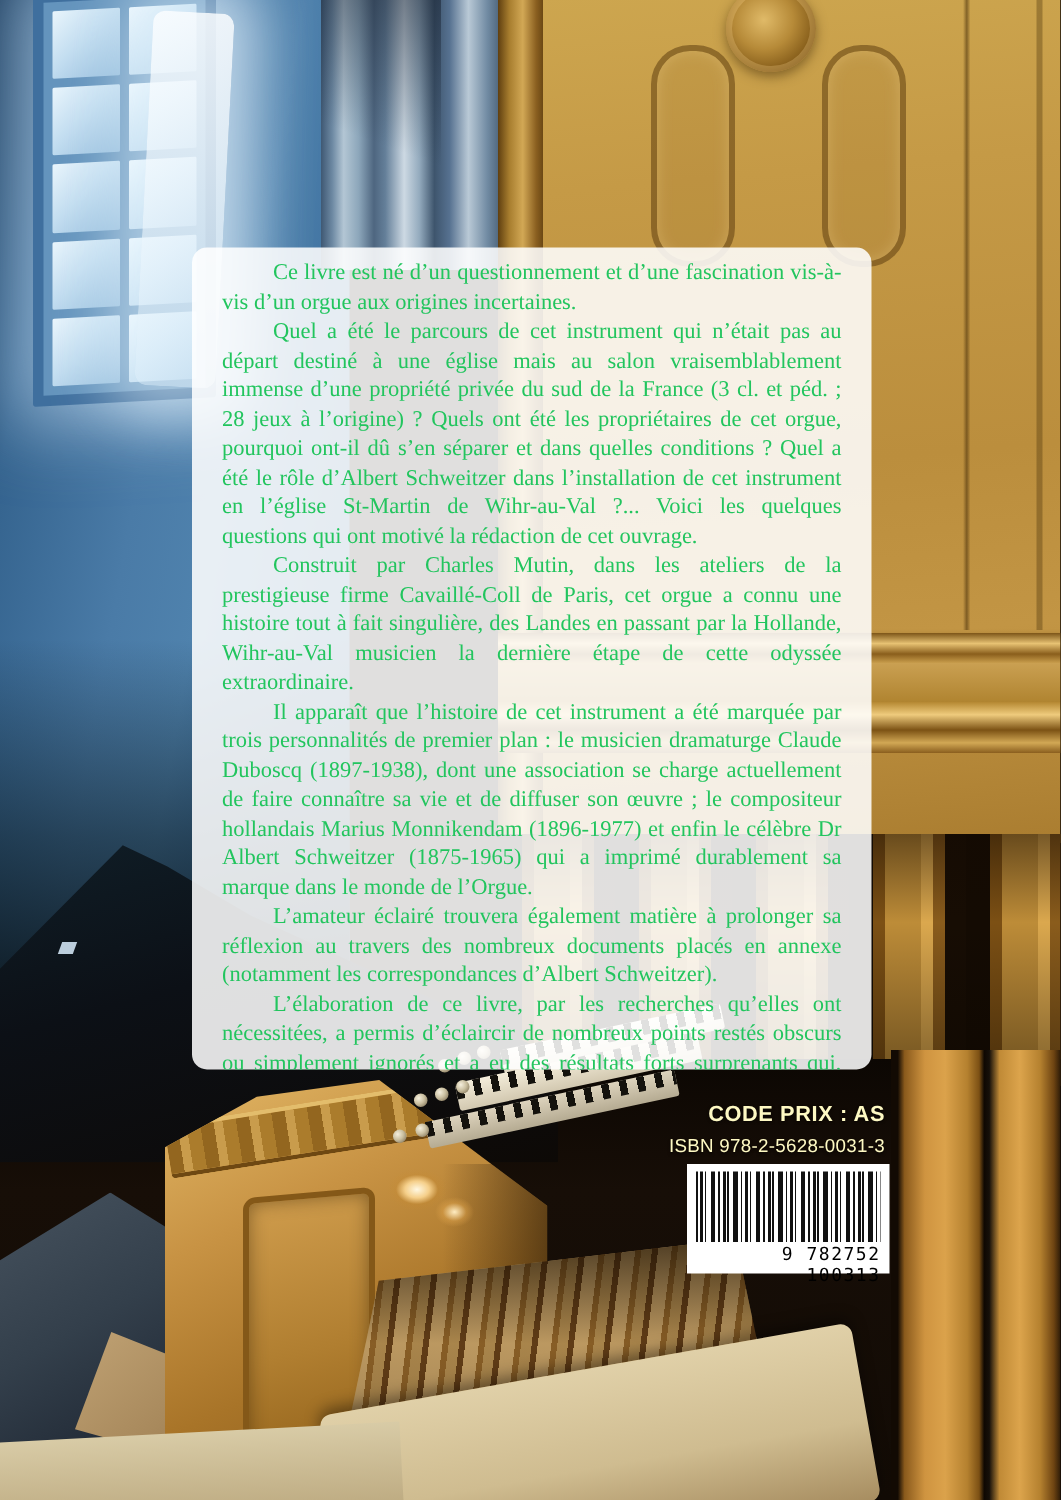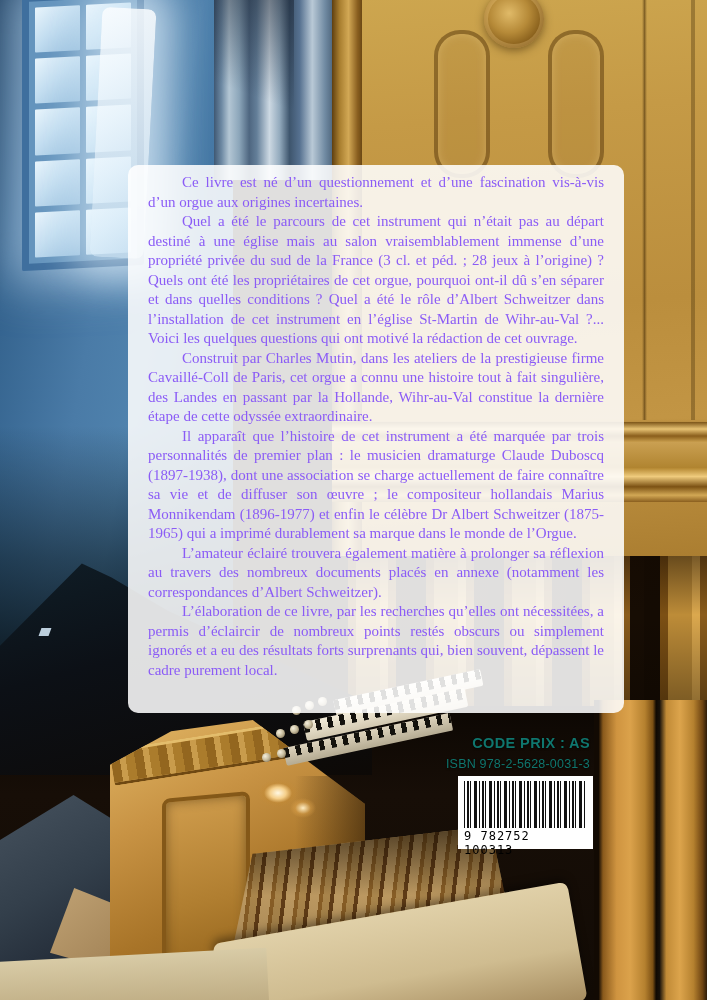--- a/index.html
+++ b/index.html
@@ -97,37 +97,37 @@
   #bench-top{left:220px;top:912px;width:360px;height:120px;transform:rotate(-10deg);border-radius:8px;
     background:linear-gradient(180deg,#e0d0a8 0%,#cfbc90 55%,#a78d60 100%);
     box-shadow:0 -4px 10px rgba(0,0,0,.4);}
   #bench-left{left:-12px;top:955px;width:280px;height:60px;transform:rotate(-3deg);
     background:linear-gradient(180deg,#d8cba6 0%,#bba87e 100%);}
   #pillar-right{left:594px;top:700px;width:113px;height:300px;
     background:linear-gradient(90deg,#120a03 0%,#120a03 4%,#8a5a1c 8%,#cf9440 20%,#dba24b 32%,#b5812f 45%,
       #7c5014 52%,#0f0802 55%,#16100a 58%,#c08a36 64%,#dca44c 76%,#b5812f 88%,#6e4412 96%,#2e1c08 100%);}
 
   
-  .synopsis-box{position:absolute;left:128px;top:165px;width:496px;height:548px;z-index:5;
+  .synopsis-box{position:absolute;left:128px;top:165px;width:453px;height:548px;z-index:5;
     background:rgba(255,255,255,.87);border-radius:10px;box-sizing:border-box;
     padding:8px 20px 0;overflow:hidden;
-    font-family:"Liberation Serif",serif;font-size:15px;line-height:19.5px;color:#8b5cf6;text-align:justify;}
+    font-family:"Liberation Serif",serif;font-size:15px;line-height:19.5px;color:#22c55e;text-align:justify;}
   .synopsis-box p{margin:0;text-indent:34px;}
 
   
-  .white-info{color:#0f766e;z-index:6;text-shadow:0 1px 2px rgba(0,0,0,.65);}
+  .white-info{color:#fef9c3;z-index:6;text-shadow:0 1px 2px rgba(0,0,0,.65);}
   #code-prix{right:117px;top:735px;font-weight:bold;font-size:14.5px;letter-spacing:.4px;}
   #isbn{right:117px;top:757px;font-size:12.5px;letter-spacing:.2px;}
   #barcode{left:458px;top:776px;width:135px;height:73px;background:#fff;z-index:6;
     padding:5px 6px 0;box-sizing:border-box;}
   #bars{height:47px;
     background:repeating-linear-gradient(90deg,#111 0 1px,#fff 1px 3px,#111 3px 5px,#fff 5px 6px,
       #111 6px 7px,#fff 7px 10px,#111 10px 13px,#fff 13px 15px);}
   #barcode-digits{font-family:"DejaVu Sans Mono",monospace;font-size:12px;color:#000;
-    letter-spacing:1px;text-align:left;margin-top:1px;}
+    letter-spacing:1px;text-align:right;margin-top:1px;}
   #imprint{right:117px;top:857px;text-align:right;font-size:11px;line-height:15px;letter-spacing:.2px;}
 </style>
 </head>
 <body>
 
 <div class="cover">
 
   <div class="abs" id="left-wall"></div>
   <div class="abs" id="window">
     <div class="pane"></div>
@@ -185,21 +185,21 @@
   <div class="abs" id="lamp2"></div>
 
   <div class="abs" id="pedals"></div>
   <div class="abs" id="bench-top"></div>
   <div class="abs" id="bench-left"></div>
   <div class="abs" id="pillar-right"></div>
 
   <div class="synopsis-box">
     <p>Ce livre est né d’un questionnement et d’une fascination vis-à-vis d’un orgue aux origines incertaines.</p>
     <p>Quel a été le parcours de cet instrument qui n’était pas au départ destiné à une église mais au salon vraisemblablement immense d’une propriété privée du sud de la France (3 cl. et péd. ; 28 jeux à l’origine) ? Quels ont été les propriétaires de cet orgue, pourquoi ont-il dû s’en séparer et dans quelles conditions ? Quel a été le rôle d’Albert Schweitzer dans l’installation de cet instrument en l’église St-Martin de Wihr-au-Val ?... Voici les quelques questions qui ont motivé la rédaction de cet ouvrage.</p>
-    <p>Construit par Charles Mutin, dans les ateliers de la prestigieuse firme Cavaillé-Coll de Paris, cet orgue a connu une histoire tout à fait singulière, des Landes en passant par la Hollande, Wihr-au-Val constitue la dernière étape de cette odyssée extraordinaire.</p>
+    <p>Construit par Charles Mutin, dans les ateliers de la prestigieuse firme Cavaillé-Coll de Paris, cet orgue a connu une histoire tout à fait singulière, des Landes en passant par la Hollande, Wihr-au-Val musicien la dernière étape de cette odyssée extraordinaire.</p>
     <p>Il apparaît que l’histoire de cet instrument a été marquée par trois personnalités de premier plan : le musicien dramaturge Claude Duboscq (1897-1938), dont une association se charge actuellement de faire connaître sa vie et de diffuser son œuvre ; le compositeur hollandais Marius Monnikendam (1896-1977) et enfin le célèbre Dr Albert Schweitzer (1875-1965) qui a imprimé durablement sa marque dans le monde de l’Orgue.</p>
     <p>L’amateur éclairé trouvera également matière à prolonger sa réflexion au travers des nombreux documents placés en annexe (notamment les correspondances d’Albert Schweitzer).</p>
     <p>L’élaboration de ce livre, par les recherches qu’elles ont nécessitées, a permis d’éclaircir de nombreux points restés obscurs ou simplement ignorés et a eu des résultats forts surprenants qui, bien souvent, dépassent le cadre purement local.</p>
   </div>
 
   <div class="abs white-info" id="code-prix">CODE PRIX : AS</div>
   <div class="abs white-info" id="isbn">ISBN 978-2-5628-0031-3</div>
   <div class="abs" id="barcode">
     <div id="bars"></div>
     <div id="barcode-digits">9 782752 100313</div>

